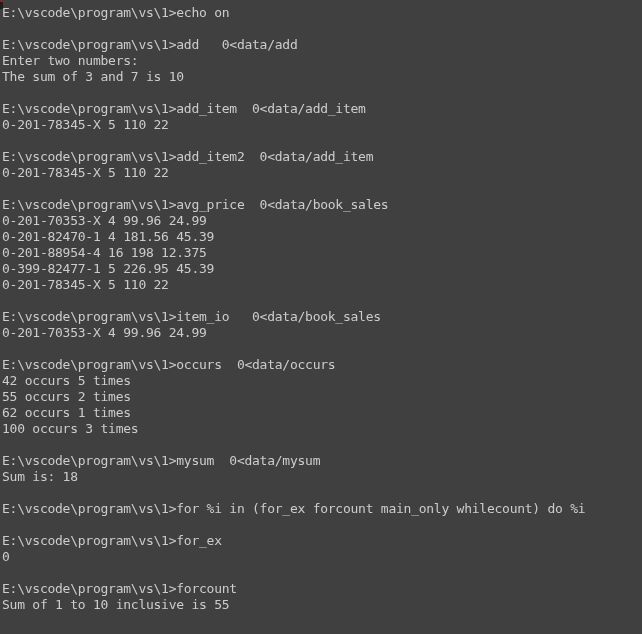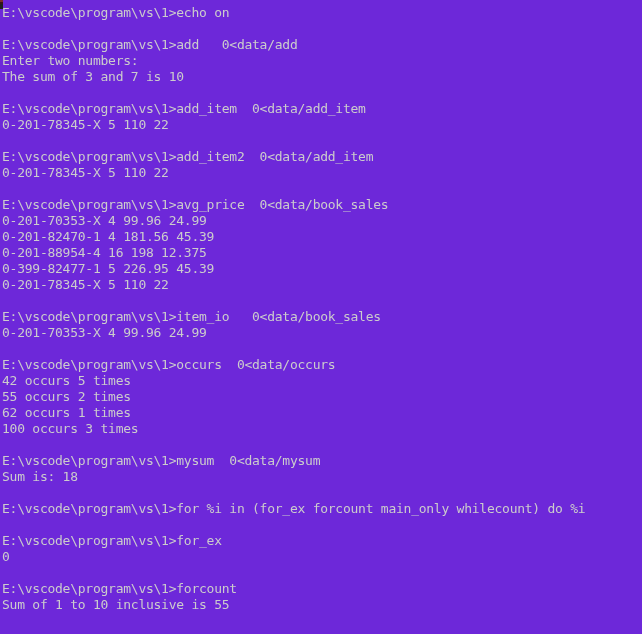--- a/index.html
+++ b/index.html
@@ -11,21 +11,21 @@
   body {
     width: 642px;
     height: 634px;
     overflow: hidden;
     font-family: "DejaVu Sans Mono", "Liberation Mono", monospace;
   }
   #terminal {
     position: relative;
     width: 642px;
     height: 634px;
-    background: #6d28d9;
+    background: #404040;
     color: #cccccc;
     overflow: hidden;
   }
   #console-lines {
     position: absolute;
     left: 2px;
     top: 5px;
     right: 0;
     font-size: 13px;
     line-height: 16px;

